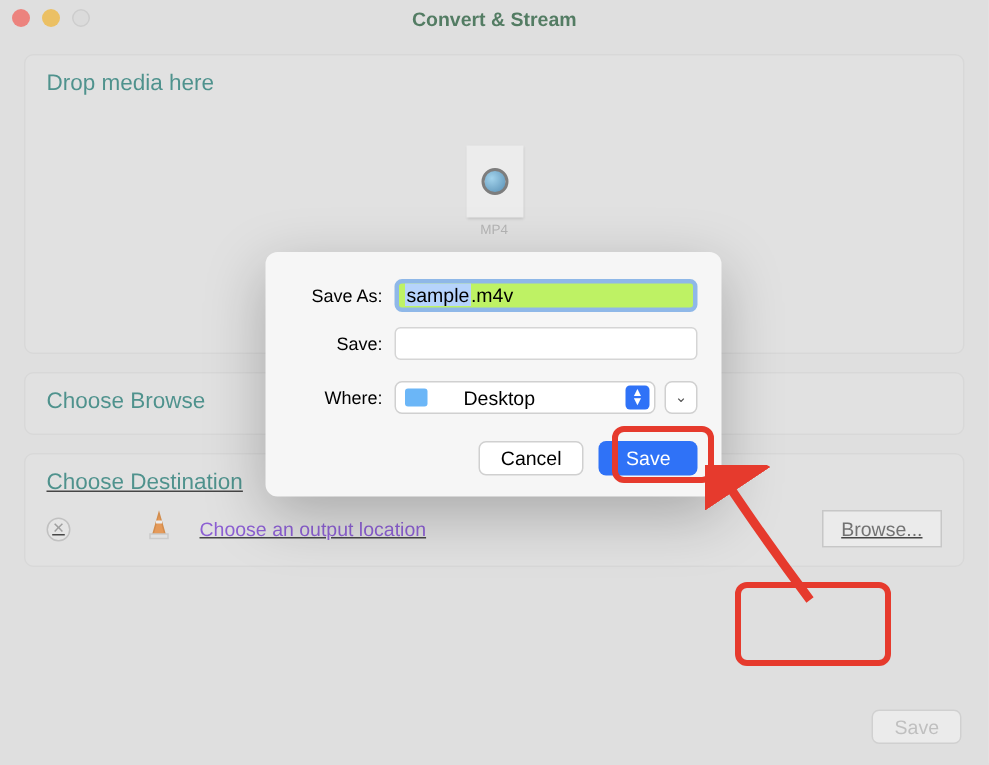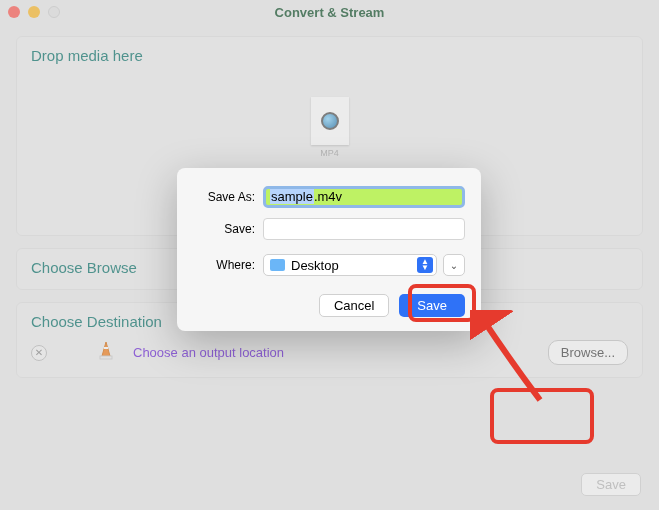--- a/index.html
+++ b/index.html
@@ -95,20 +95,21 @@
     .mediafile-label {
       font-size: 9px;
       color: #aaa;
       text-align: center;
     }
     .profile {
       height: 42px;
     }
     .destination {
       height: 76px;
+      text-decoration: underline;
     }
     .destrow {
       display: flex;
       align-items: center;
       margin-top: 10px;
     }
     .xbtn {
       width: 16px;
       height: 16px;
       border-radius: 50%;
@@ -127,21 +128,21 @@
       margin-left: 18px;
       color: #6d28d9;
       font-size: 13px;
     }
     .browse {
       margin-left: auto;
       padding: 4px 12px;
       font-size: 13px;
       background: #fdfdfd;
       border: 1px solid #c6c6c6;
-      border-radius: 10px;
+      border-radius: 0;
       color: #444;
     }
     .savebtn-main {
       position: absolute;
       right: 18px;
       bottom: 14px;
       padding: 3px 14px;
       font-size: 13px;
       background: #fdfdfd;
       border: 1px solid #d5d5d5;
@@ -201,20 +202,21 @@
       flex: 1;
       height: 22px;
       background: #fff;
       border: 1px solid #d0d0d0;
       border-radius: 5px;
       display: flex;
       align-items: center;
       padding: 0 6px;
       font-size: 13px;
       position: relative;
+      gap: 18px;
     }
     .foldericon {
       width: 15px;
       height: 12px;
       background: #6bb6f7;
       border-radius: 2px;
       margin-right: 6px;
     }
     .updown {
       position: absolute;

